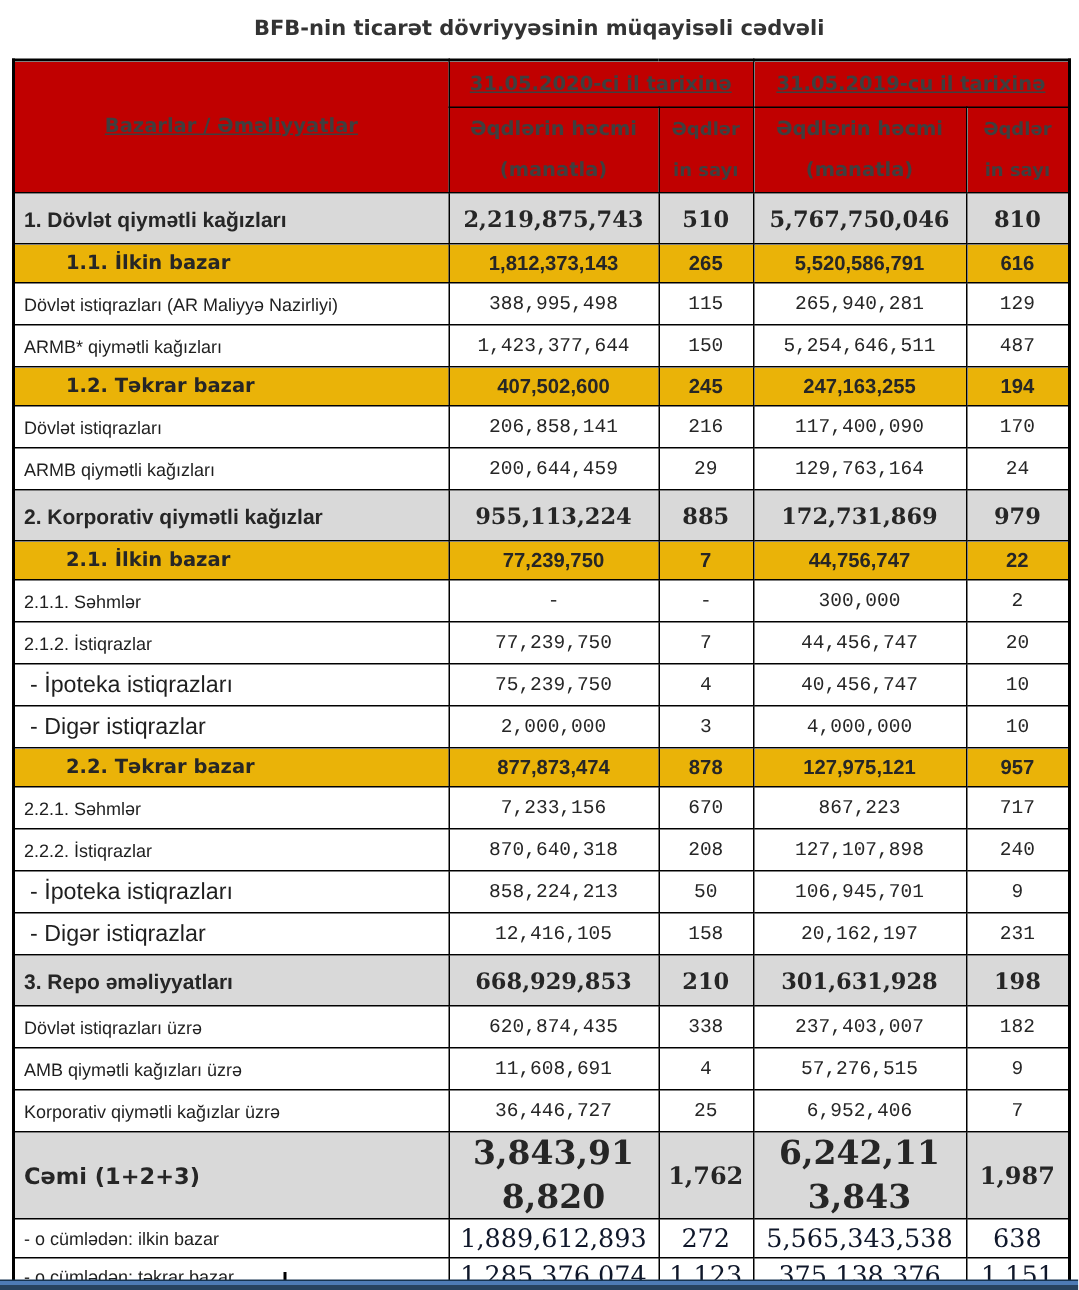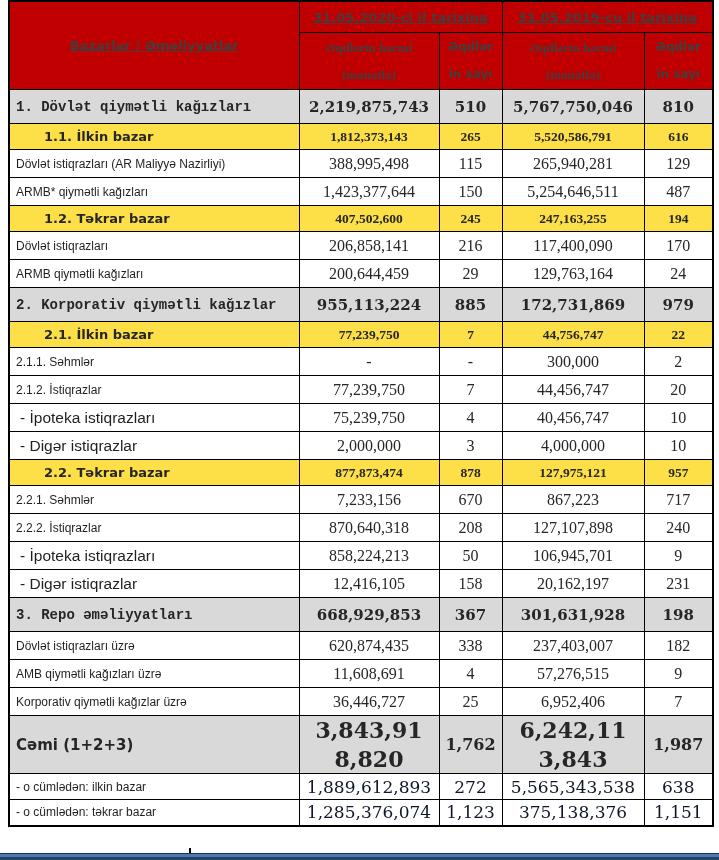--- a/index.html
+++ b/index.html
@@ -14,59 +14,60 @@
   table.cmp th,table.cmp td{border:1px solid #000;overflow:hidden;}
 
   col.c-lbl{width:290px;} col.c-vol{width:140px;} col.c-cnt{width:63px;}
   col.c-vol2{width:142px;} col.c-cnt2{width:69px;}
 
   thead th{background:#C00000;color:#3F3F3F;font-family:"DejaVu Sans",sans-serif;
            font-weight:bold;text-align:center;vertical-align:middle;}
   tr.hrow1 th{height:28px;font-size:13px;text-decoration:underline;}
   tr.hrow2 th{height:56px;}
   th.h-markets{font-size:13.5px;}
-  th.h-vol{font-size:13px;line-height:27px;padding:0 4px;font-family:Liberation Serif, serif;}
+  th.h-vol{font-size:13px;line-height:27px;padding:0 4px;}
   th.h-cnt{font-size:12px;padding:0 2px;}
   .cnt-inner{display:inline-block;max-width:46px;word-break:break-all;line-height:27px;}
 
   tbody td{vertical-align:middle;background:#ffffff;}
   tbody tr.section td,tbody tr.total td{background:#D9D9D9;}
-  tbody tr.sub td{background:#fde047;}
+  tbody tr.sub td{background:#eab308;}
 
   td.lbl{text-align:left;padding-left:6px;}
   td.num{text-align:center;padding:0 4px;}
 
   tr.section{height:34px;} tr.sub{height:26px;} tr.normal{height:28px;}
   tr.dash{height:28px;} tr.total{height:34px;} tr.cumle{height:26px;}
 
-  tr.section td.lbl{font-family:Liberation Mono, monospace;font-weight:bold;font-size:14px;color:#262626;}
+  tr.section td.lbl{font-family:Liberation Sans, sans-serif;font-weight:bold;font-size:14px;color:#262626;}
   tr.sub td.lbl{font-family:"DejaVu Sans",sans-serif;font-weight:bold;font-size:13px;padding-left:34px;color:#262626;}
   tr.total td.lbl{font-family:"DejaVu Sans",sans-serif;font-weight:bold;font-size:15px;color:#262626;}
   tr.normal td.lbl{font-size:12px;}
   tr.cumle td.lbl{font-size:12px;}
   tr.dash td.lbl{font-size:15.5px;padding-left:10px;}
 
   tr.section td.num{font-family:"DejaVu Serif",serif;font-weight:bold;font-size:15px;color:#262626;margin-left:42px;}
-  tr.sub td.num{font-family:Liberation Serif, serif;font-weight:bold;font-size:13.5px;color:#262626;}
+  tr.sub td.num{font-family:Liberation Sans, sans-serif;font-weight:bold;font-size:13.5px;color:#262626;}
   tr.total td.num{font-family:"DejaVu Serif",serif;font-weight:bold;font-size:22px;color:#262626;}
   tr.total td.cnt{font-size:16px;}
   tr.cumle td.num{font-family:"DejaVu Serif",serif;font-weight:normal;font-size:17px;color:#0f172a;}
-  tr.normal td.num,tr.dash td.num{font-family:Liberation Serif, serif;font-size:16px;color:#262626;}
+  tr.normal td.num,tr.dash td.num{font-family:Liberation Mono, monospace;font-size:13px;color:#262626;}
 
   .wrapnum{display:inline-block;max-width:122px;word-break:break-all;line-height:1.3;text-align:center;}
 
   .cursor-tick{position:absolute;left:189px;top:848px;width:2px;height:8px;background:#000;}
   .bottom-bar{position:absolute;left:0;top:853px;width:719px;height:7px;
               background:linear-gradient(#16324f 0 1px,#4d7ab5 1px 4px,#27425f 4px 100%);}
 </style>
 </head>
 <body>
 
 <div class="page">
 
+  <div class="title">BFB-nin ticarət dövriyyəsinin müqayisəli cədvəli</div>
 
   <table class="cmp">
     <colgroup>
       <col class="c-lbl">
         <col class="c-vol">
         <col class="c-cnt">
         <col class="c-vol2">
         <col class="c-cnt2">
     </colgroup>
     <thead>
@@ -205,21 +206,21 @@
         <tr class="dash">
           <td class="lbl">- Digər istiqrazlar</td>
           <td class="num vol">12,416,105</td>
           <td class="num cnt">158</td>
           <td class="num vol">20,162,197</td>
           <td class="num cnt">231</td>
         </tr>
         <tr class="section">
           <td class="lbl">3. Repo əməliyyatları</td>
           <td class="num vol">668,929,853</td>
-          <td class="num cnt">367</td>
+          <td class="num cnt">210</td>
           <td class="num vol">301,631,928</td>
           <td class="num cnt">198</td>
         </tr>
         <tr class="normal">
           <td class="lbl">Dövlət istiqrazları üzrə</td>
           <td class="num vol">620,874,435</td>
           <td class="num cnt">338</td>
           <td class="num vol">237,403,007</td>
           <td class="num cnt">182</td>
         </tr>

